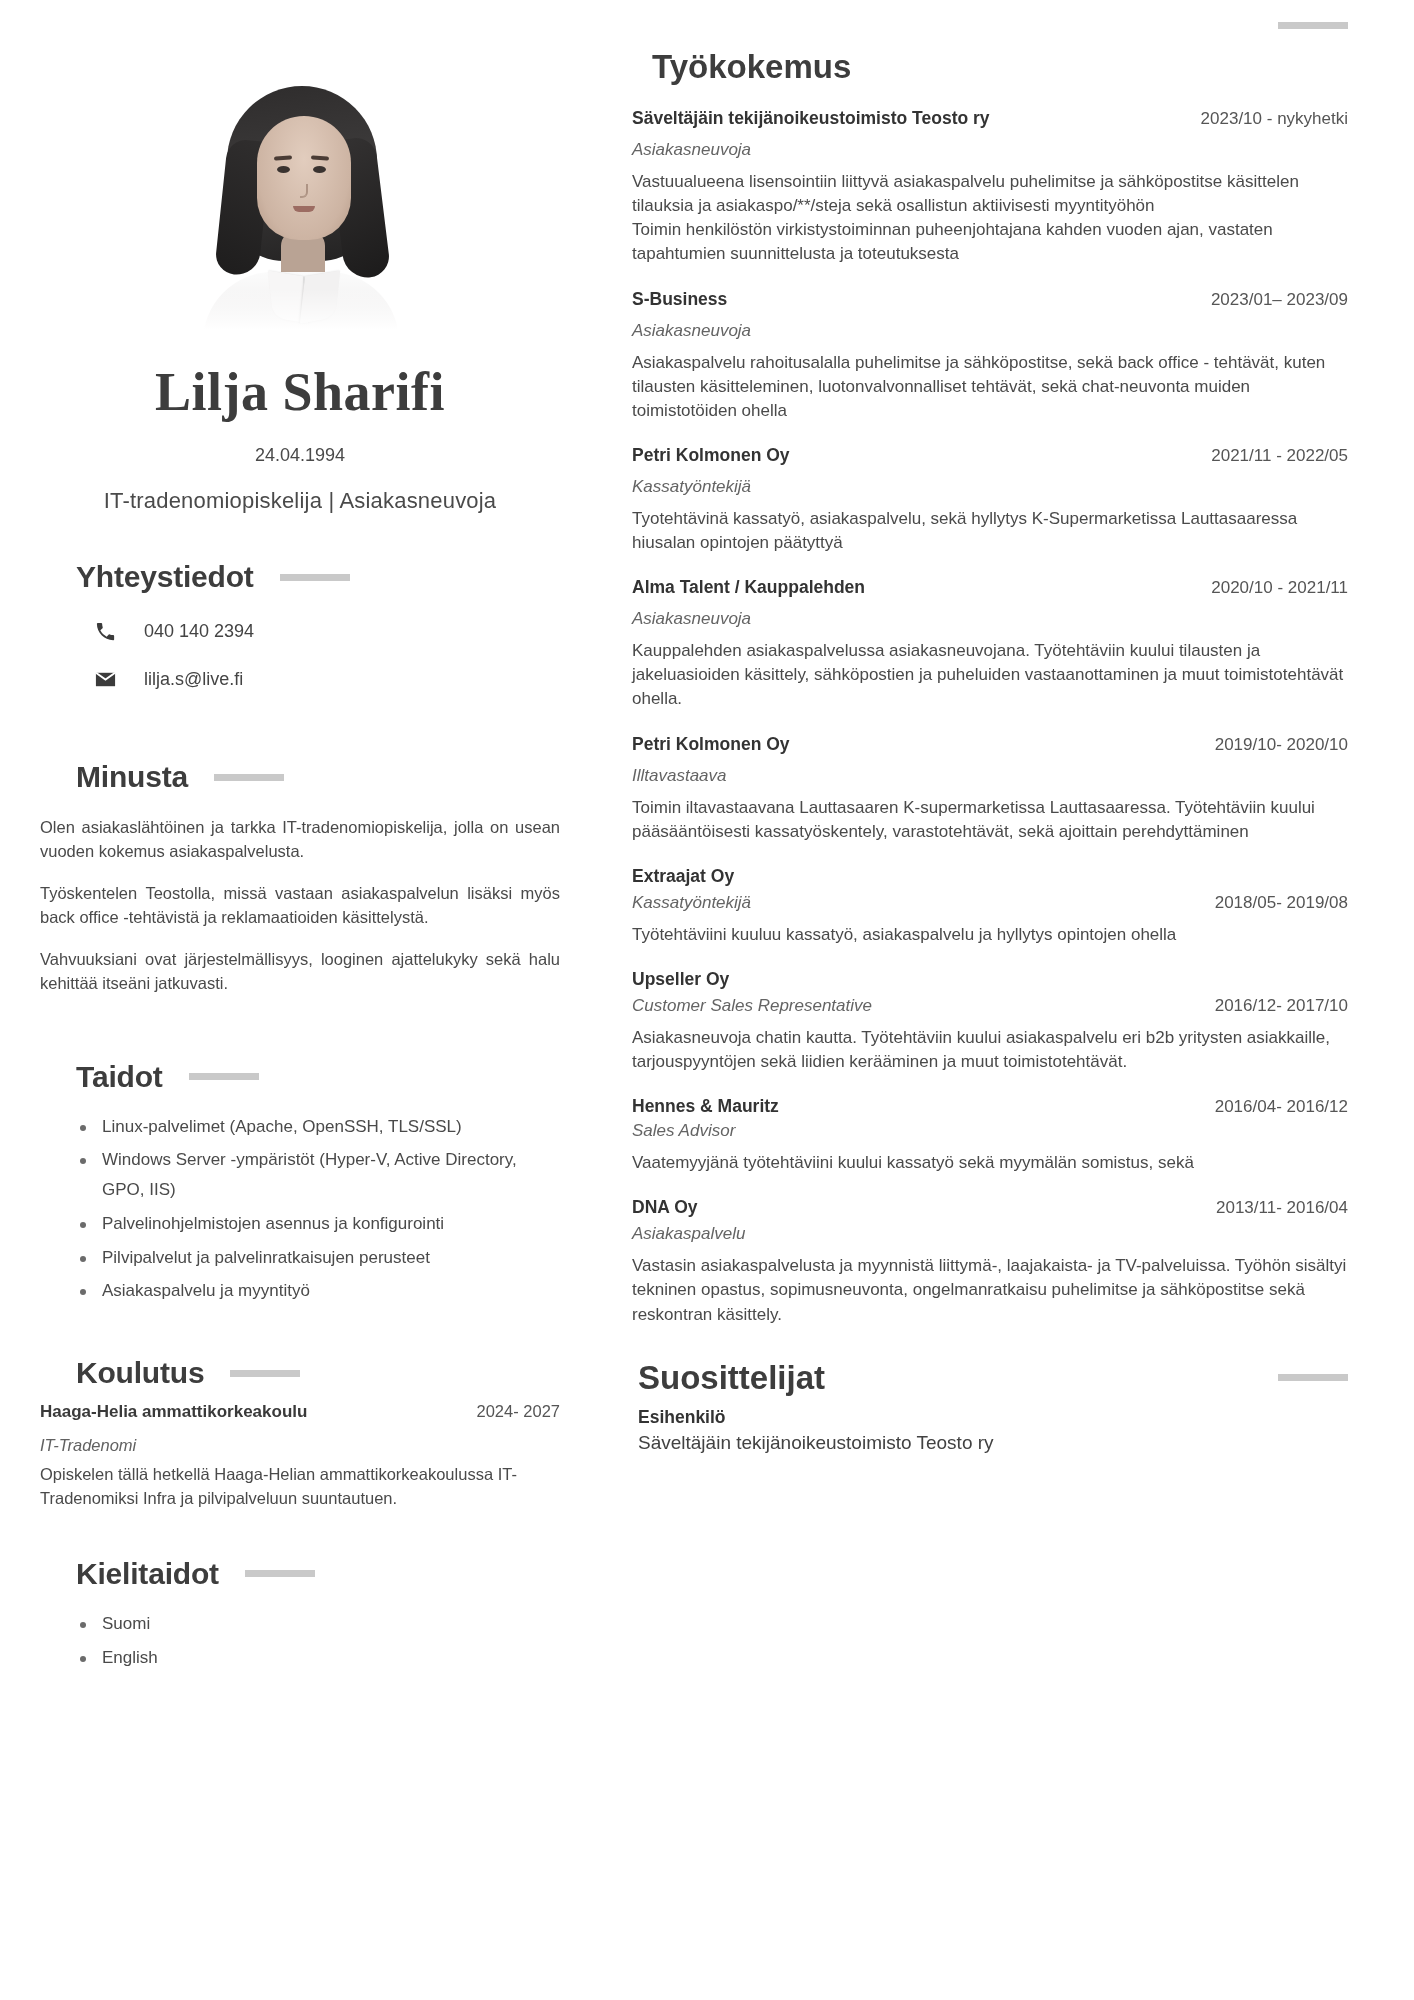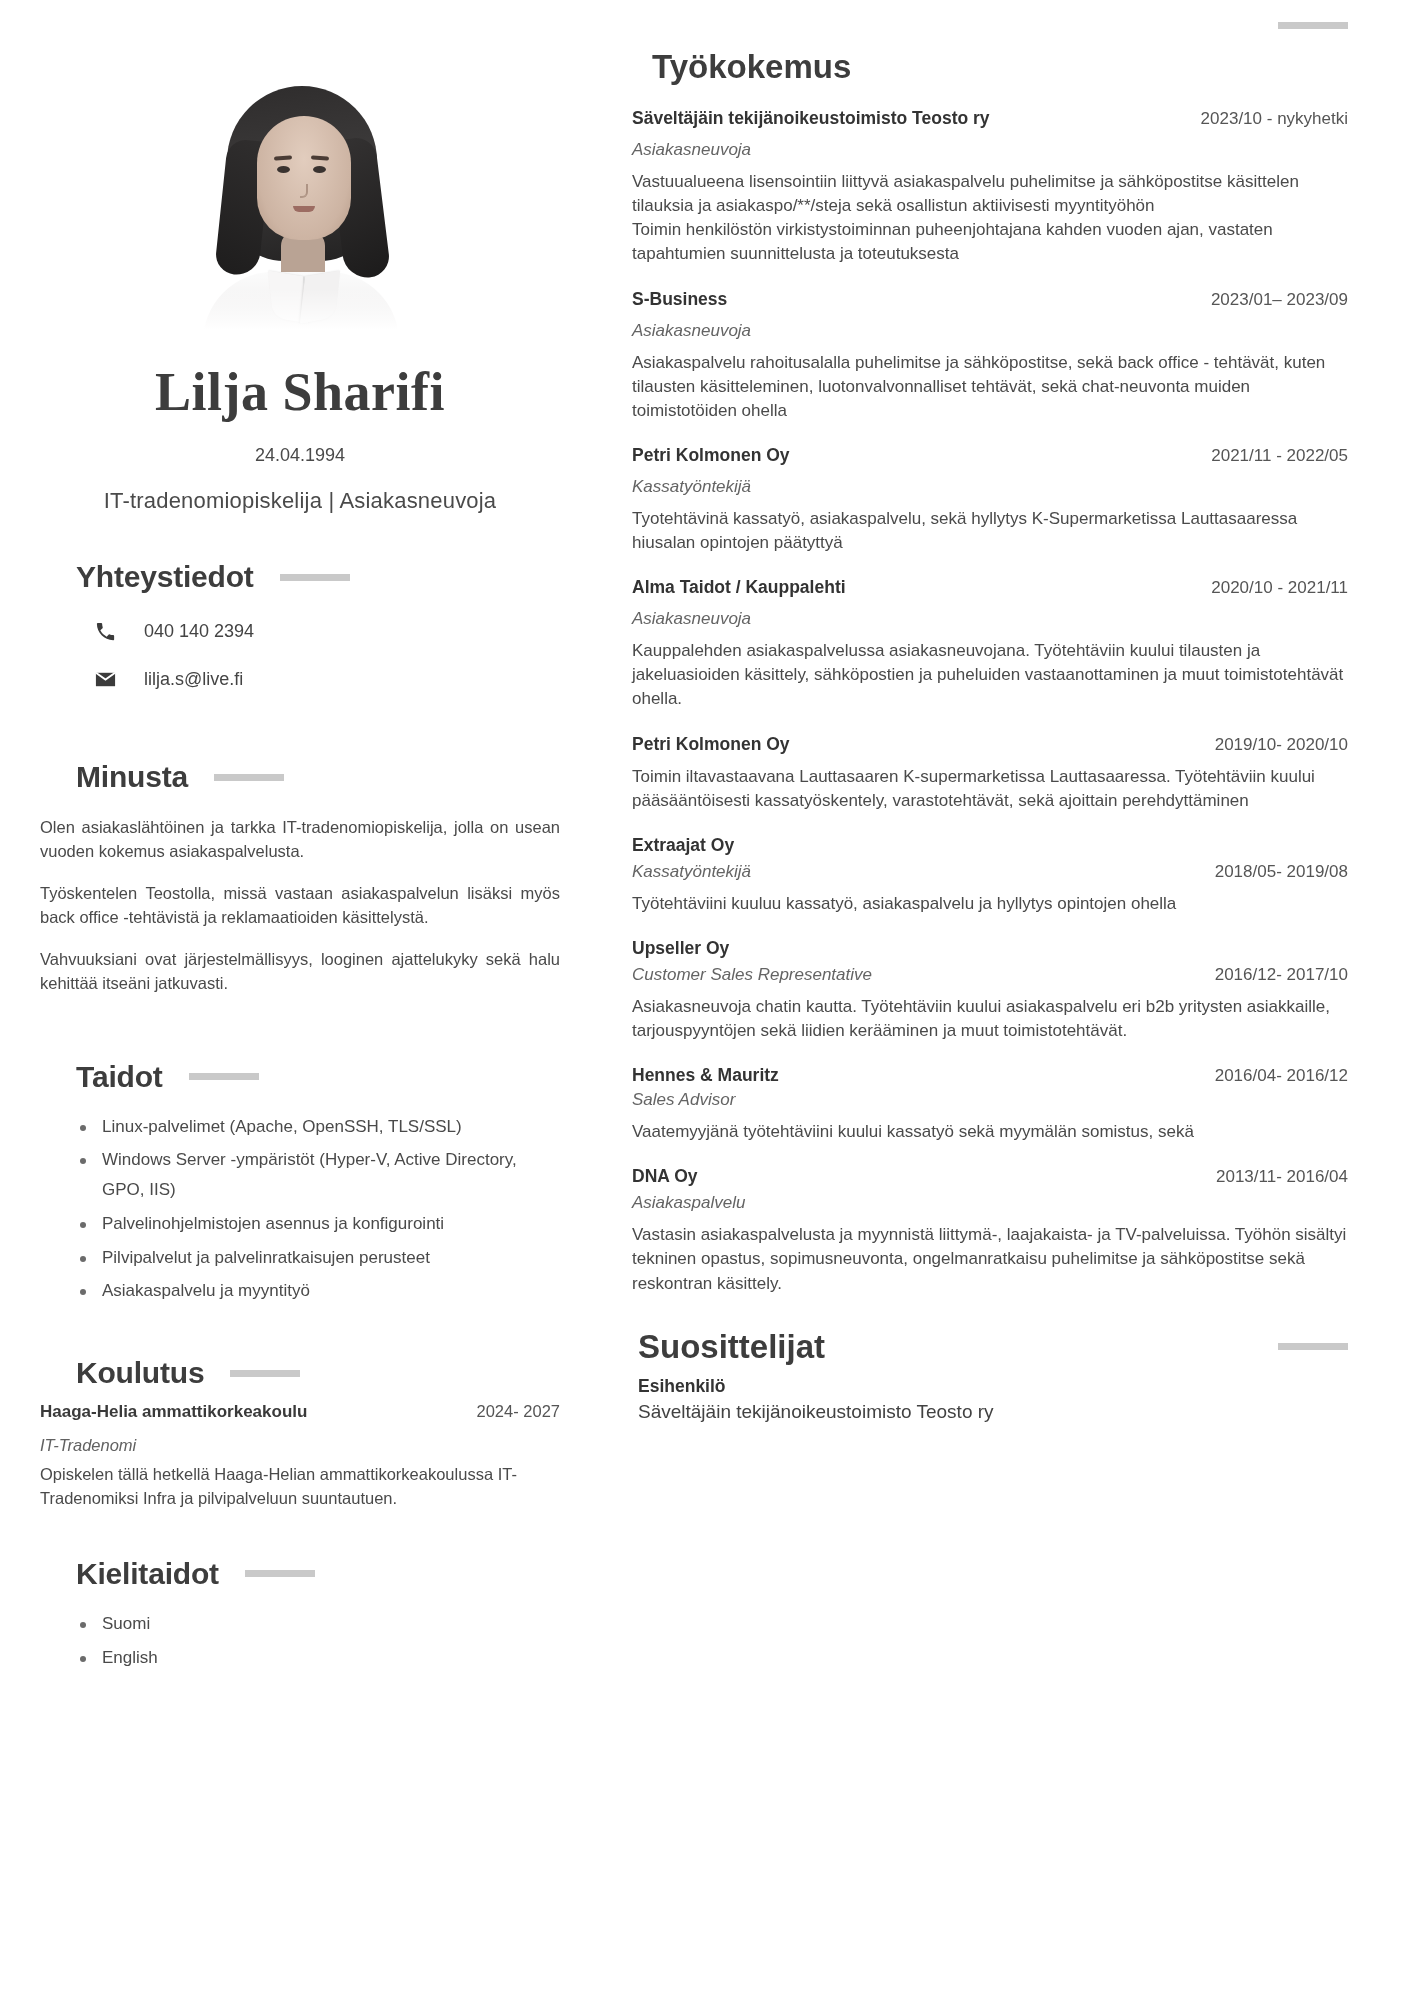--- a/index.html
+++ b/index.html
@@ -428,32 +428,33 @@
       <div class="job-head">
         <span class="job-company">Petri Kolmonen Oy</span>
         <span class="job-dates">2021/11 - 2022/05</span>
       </div>
       <div class="job-role">Kassatyöntekijä</div>
       <div class="job-desc">Tyotehtävinä kassatyö, asiakaspalvelu, sekä hyllytys K-Supermarketissa Lauttasaaressa hiusalan opintojen päätyttyä</div>
     </div>
 
     <div class="job">
       <div class="job-head">
-        <span class="job-company">Alma Taidot / Kauppalehti</span>
+        <span class="job-company">Alma Talent / Kauppalehden</span>
         <span class="job-dates">2020/10 - 2021/11</span>
       </div>
       <div class="job-role">Asiakasneuvoja</div>
       <div class="job-desc">Kauppalehden asiakaspalvelussa asiakasneuvojana. Työtehtäviin kuului tilausten ja jakeluasioiden käsittely, sähköpostien ja puheluiden vastaanottaminen ja muut toimistotehtävät ohella.</div>
     </div>
 
     <div class="job">
       <div class="job-head">
         <span class="job-company">Petri Kolmonen Oy</span>
         <span class="job-dates">2019/10- 2020/10</span>
       </div>
+      <div class="job-role">Illtavastaava</div>
       <div class="job-desc">Toimin iltavastaavana Lauttasaaren K-supermarketissa Lauttasaaressa. Työtehtäviin kuului pääsääntöisesti kassatyöskentely, varastotehtävät, sekä ajoittain perehdyttäminen</div>
     </div>
 
     <div class="job">
       <div class="job-head">
         <span class="job-company">Extraajat Oy</span>
       </div>
       <div class="job-role-row">
         <span class="job-role">Kassatyöntekijä</span>
         <span class="job-dates">2018/05- 2019/08</span>

